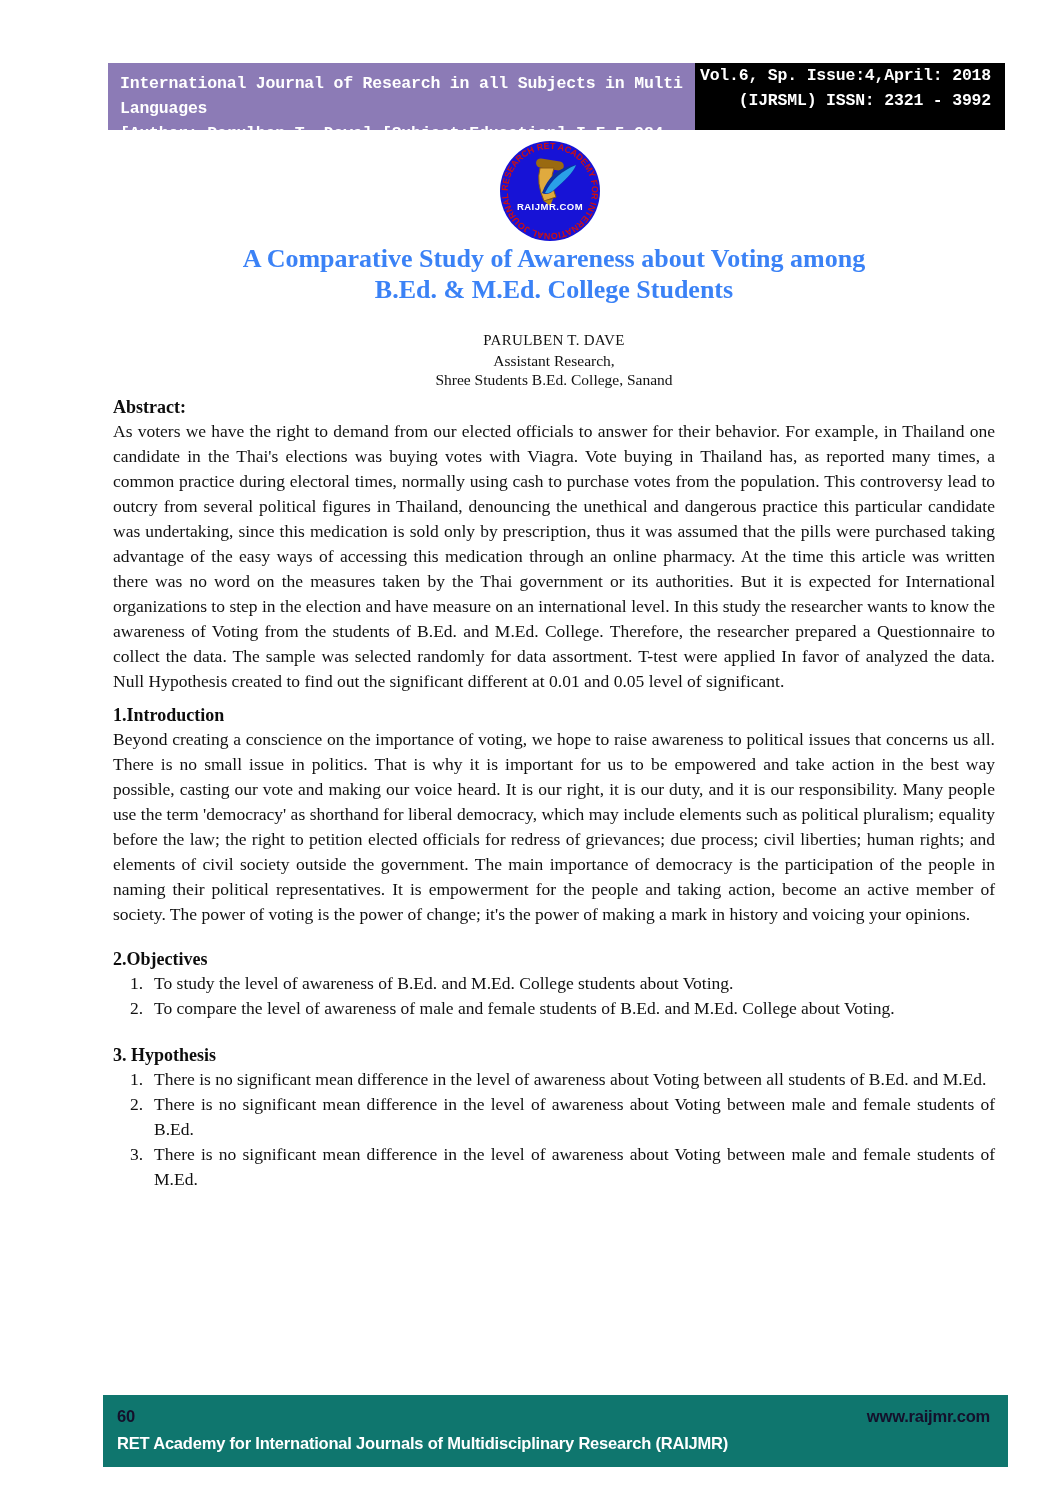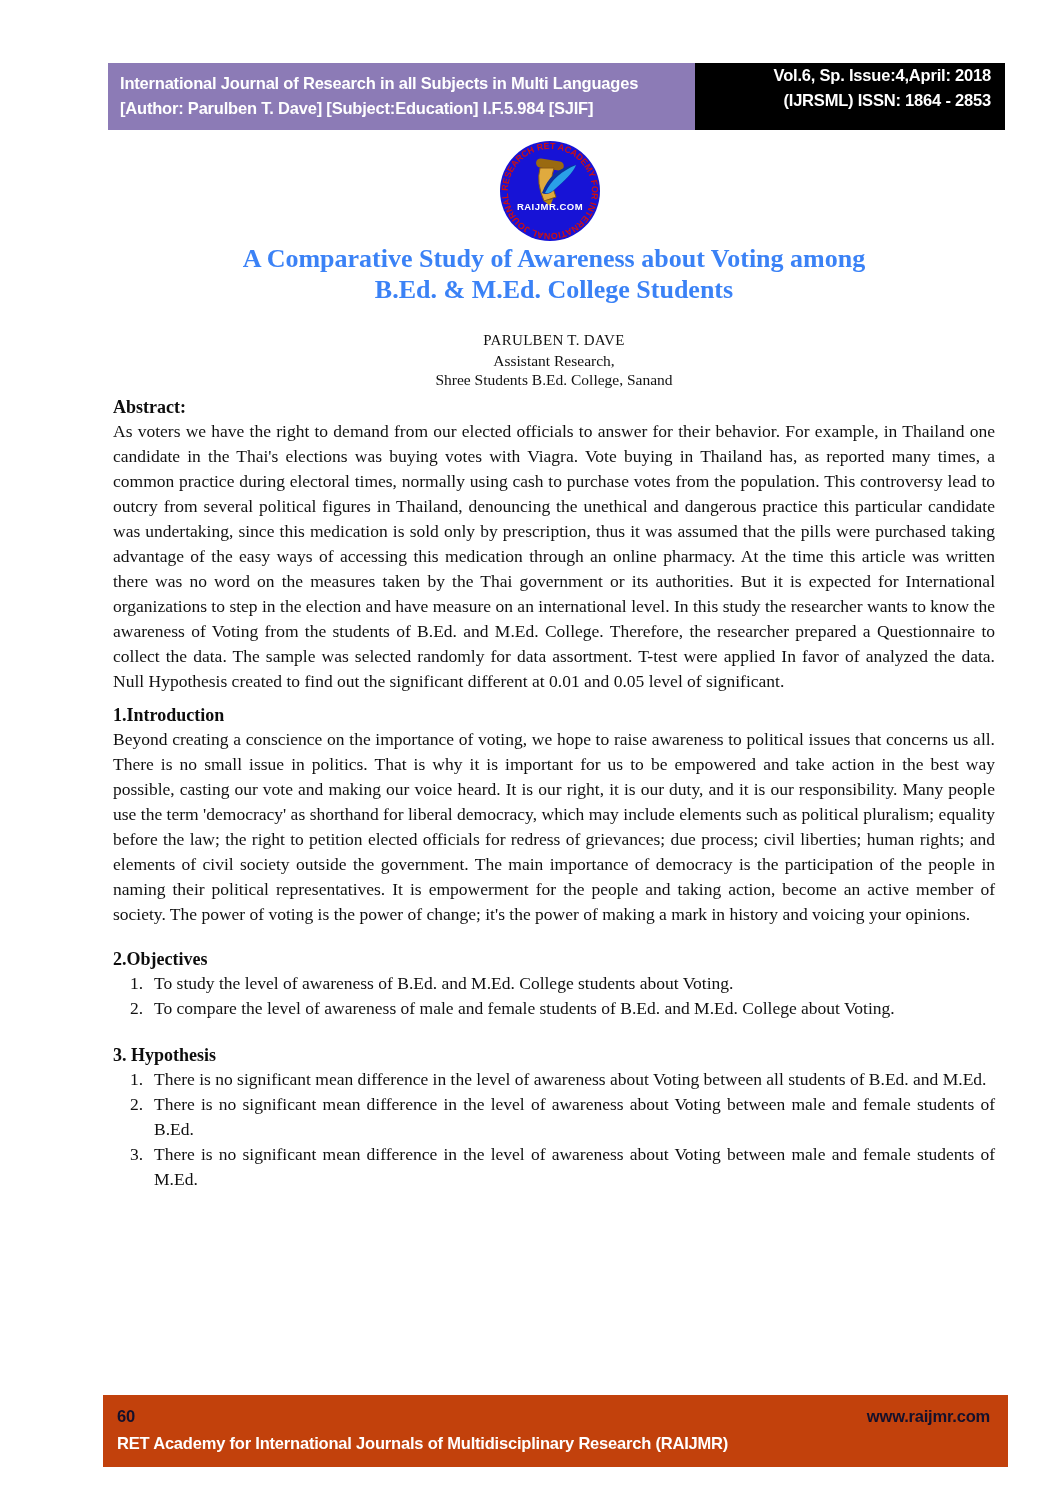--- a/index.html
+++ b/index.html
@@ -13,21 +13,21 @@
     color: #111111;
     overflow: hidden;
   }
 
   
   .header {
     position: absolute;
     top: 63px; left: 108px;
     width: 897px; height: 67px;
     display: flex;
-    font-family: Liberation Sans, sans-serif;
+    font-family: Liberation Mono, monospace;
     font-weight: bold;
     font-size: 16.5px;
   }
   .header-left {
     flex: 0 0 587px;
     background: #8c7bb6;
     color: #ffffff;
     padding: 8px 10px 0 12px;
     line-height: 25px;
     letter-spacing: -0.2px;
@@ -101,21 +101,21 @@
   .num-item .item-text {
     flex: 1 1 auto;
     text-align: justify;
   }
 
   
   .footer {
     position: absolute;
     top: 1395px; left: 103px;
     width: 905px; height: 72px;
-    background: #c2410c;
+    background: #0f766e;
     font-family: "Liberation Sans", sans-serif;
     font-weight: bold;
     font-size: 16.5px;
     color: #ffffff;
     padding: 8px 18px 0 14px;
     line-height: 27px;
     letter-spacing: -0.2px;
   }
   .footer-line1 { display: flex; align-items: baseline; }
   .footer-pageno { color: #14102b; margin-right: 18px; }
@@ -128,21 +128,21 @@
 
 <div class="page">
 
   <div class="header">
     <div class="header-left">
       <div>International Journal of Research in all Subjects in Multi Languages</div>
       <div>[Author: Parulben T. Dave] [Subject:Education] I.F.5.984 [SJIF]</div>
     </div>
     <div class="header-right">
       <div>Vol.6, Sp. Issue:4,April: 2018</div>
-      <div>(IJRSML)  ISSN: 1864 - 2853</div>
+      <div>(IJRSML)  ISSN: 2321 - 3992</div>
     </div>
   </div>
 
   <div class="logo-wrap">
     <svg width="104" height="104" viewBox="0 0 104 104">
       <circle cx="52" cy="52" r="50" fill="#1713d6"></circle>
       <defs>
         <path id="ringPath" d="M 52,52 m -42,0 a 42,42 0 1,1 84,0 a 42,42 0 1,1 -84,0"></path>
       </defs>
       <text font-size="9" font-weight="bold" fill="#cc1111" font-family="Liberation Sans, sans-serif">

